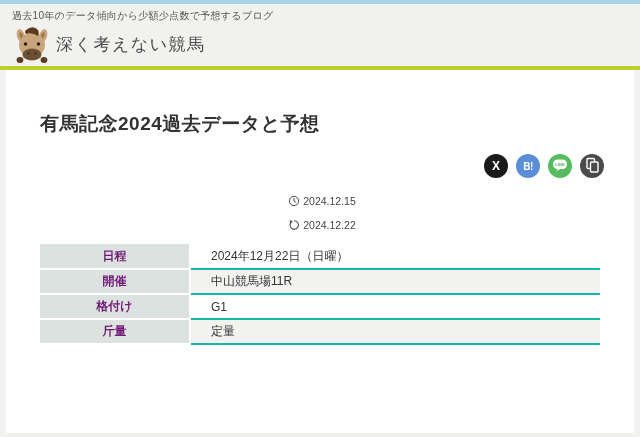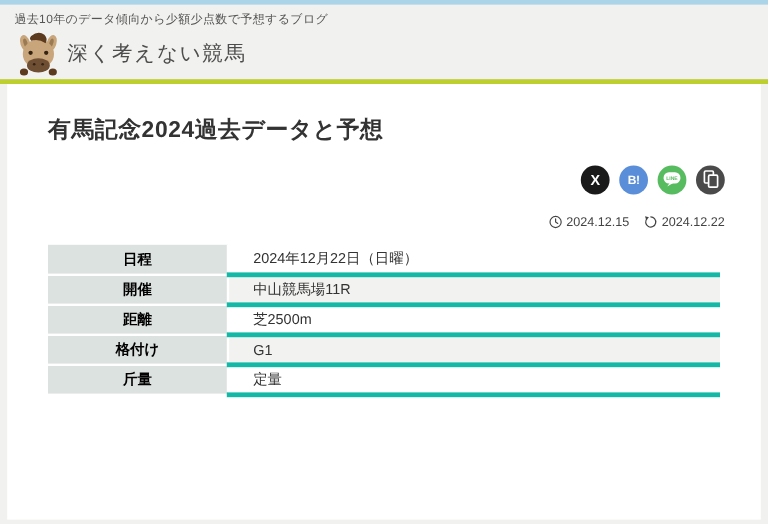--- a/index.html
+++ b/index.html
@@ -16,41 +16,41 @@
   .top-strip{height:4px;background:var(--top-bar);}
   .site-header{background:var(--header-bg);padding:5px 16px 0 12px;height:62px;}
   .tagline{font-size:10px;color:#555;letter-spacing:.3px;}
   .logo-row{display:flex;align-items:center;margin-top:1px;cursor:pointer;}
   .horse{width:40px;height:40px;display:inline-block;margin-right:4px;}
   .logo-text{display:inline-block;text-align:center;}
   .site-title{font-size:17px;color:#4d4d4d;letter-spacing:1.5px;font-weight:500;}
   .site-domain{font-size:9px;color:#9a9a9a;margin-top:1px;}
   .accent-line{height:4px;background:var(--accent-line);}
   .content-card{background:#fff;margin:0 6px;height:363px;padding:0 0 0 34px;}
-  h1.article-title{font-size:19px;font-weight:bold;color:#333;padding-top:25px;letter-spacing:.5px;}
+  h1.article-title{font-size:19px;font-weight:bold;color:#333;padding-top:41px;letter-spacing:.5px;}
   .share-row{display:flex;justify-content:flex-end;gap:8px;margin:17px 30px 0 0;}
   .share-btn{width:24px;height:24px;border-radius:50%;border:none;display:flex;
     align-items:center;justify-content:center;color:#fff;cursor:pointer;padding:0;}
   .share-btn.x{background:var(--x-bg);font-weight:800;font-size:12px;}
   .share-btn.hatena{background:var(--hatena-bg);font-weight:800;font-size:10px;letter-spacing:-.5px;}
   .share-btn.line{background:var(--line-bg);}
   .share-btn.copy{background:var(--copy-bg);}
   .dates-row{display:flex;justify-content:flex-end;gap:12px;margin:17px 30px 0 0;
-    font-size:10.5px;color:#444;align-items:center;}
+    font-size:10.5px;color:#444;align-items:center;flex-direction:column;}
   .date-item{display:flex;align-items:center;gap:3px;}
   .date-item svg{display:block;}
   table.race-table{border-collapse:collapse;width:560px;margin-top:13px;}
   .race-table th{
     width:150px;height:25px;background:var(--table-header-bg);
-    font-size:12px;font-weight:600;color:#000000;text-align:center;
+    font-size:12px;font-weight:600;color:#701a75;text-align:center;
     border-bottom:2px solid #fff;border-right:2px solid #fff;
   }
   .race-table td{
     height:25px;background:#fff;font-size:12px;color:#333;
-    padding-left:20px;border-bottom:4px solid #14b8a6;
+    padding-left:20px;border-bottom:2px solid #14b8a6;
   }
   .race-table tr:nth-child(even) td{background:var(--table-alt-bg);}
 </style>
 </head>
 <body>
 
 <div class="top-strip"></div>
 
 <header class="site-header">
   <div class="tagline">過去10年のデータ傾向から少額少点数で予想するブログ</div>
@@ -134,24 +134,20 @@
     <tbody>
         <tr>
           <th>日程</th>
           <td>2024年12月22日（日曜）</td>
         </tr>
         <tr>
           <th>開催</th>
           <td>中山競馬場11R</td>
         </tr>
         <tr>
-          <th>距離</th>
-          <td>芝2500m</td>
-        </tr>
-        <tr>
           <th>格付け</th>
           <td>G1</td>
         </tr>
         <tr>
           <th>斤量</th>
           <td>定量</td>
         </tr>
       </tbody>
   </table>
 </main>

